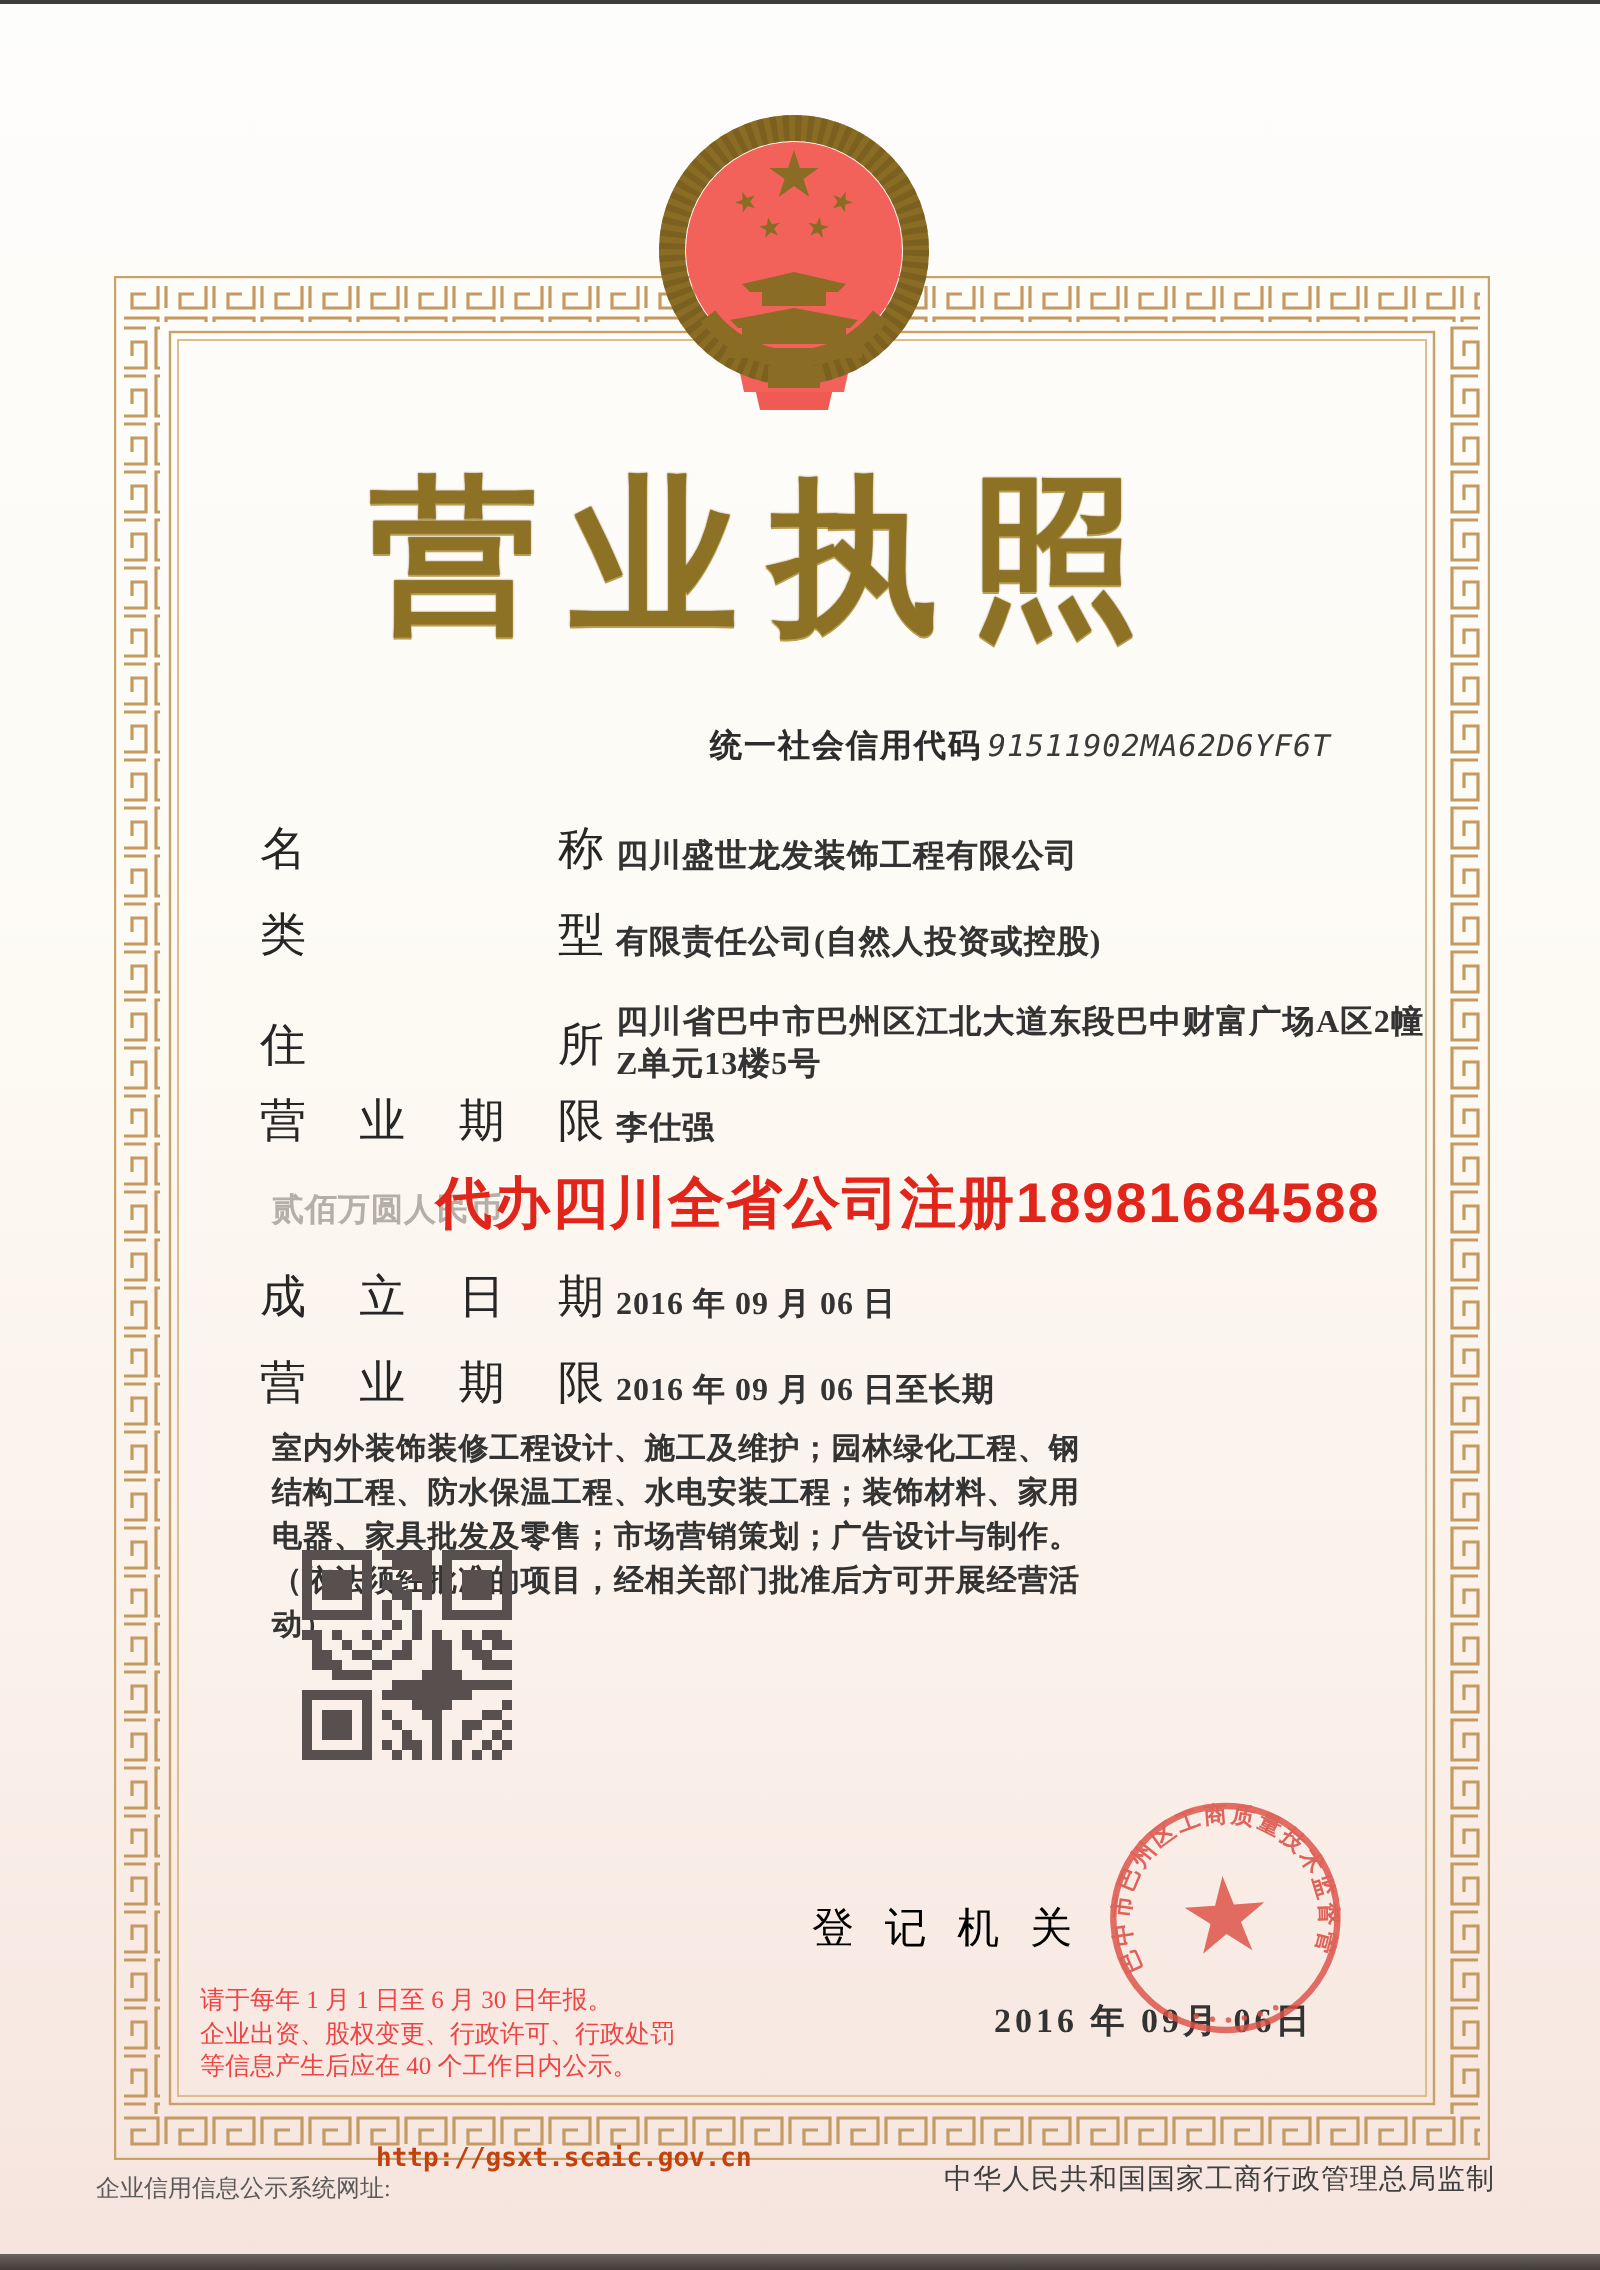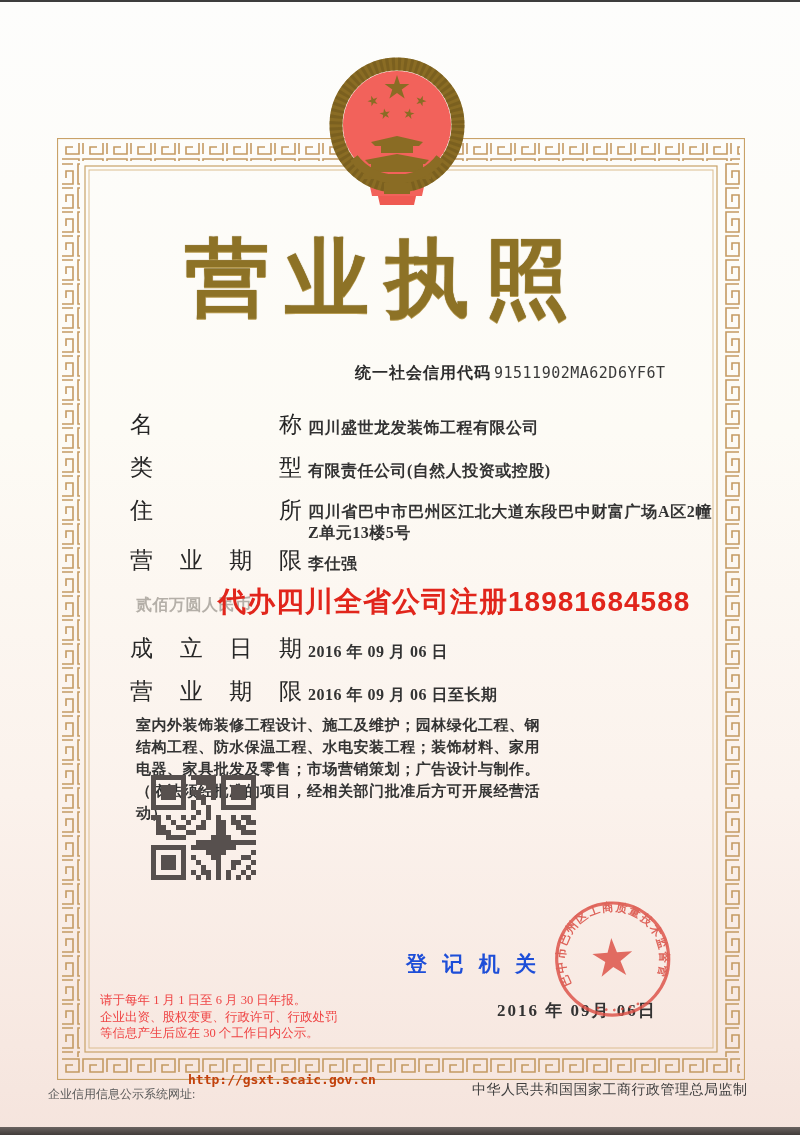--- a/index.html
+++ b/index.html
@@ -18,39 +18,39 @@
   
   .doc-title{
     position:absolute;left:140px;top:222px;width:490px;z-index:3;
     text-align:center;font-size:84px;font-weight:bold;letter-spacing:16px;
     color:#8d7226;text-shadow:0 1px 0 #b99d52, 0 0 1px #6f571b;
     font-family:Liberation Sans, sans-serif;
   }
   .code-line{position:absolute;left:0;top:363px;width:800px;z-index:3;}
   .code-label{position:absolute;left:355px;font-size:16px;font-weight:700;color:#2c2c2c;letter-spacing:1px;}
   .code-value{position:absolute;left:494px;top:1px;font-size:15px;color:#3a3a3a;
-    font-family:"DejaVu Sans Mono", monospace;letter-spacing:0.5px;}
+    font-family:"DejaVu Sans Mono", monospace;letter-spacing:0.5px;font-style:italic;}
   
   .row{position:absolute;left:130px;display:flex;align-items:flex-start;z-index:3;}
   .flabel{flex:0 0 172px;width:172px;font-size:23px;color:#262626;font-weight:400;
     text-align:justify;text-align-last:justify;line-height:1.1;}
   .fvalue{margin-left:6px;margin-top:6px;font-size:16px;color:#333;font-weight:600;
     white-space:nowrap;letter-spacing:0.5px;}
   .fvalue.wrap{white-space:normal;width:404px;text-align:justify;line-height:21px;margin-top:3px;}
   .fvalue.scope{white-space:normal;width:404px;text-align:justify;line-height:22px;
     margin-top:2px;font-size:15px;}
   .capital-ghost{color:#8f8a82;opacity:.65;}
   .watermark{
     position:absolute;left:218px;top:583px;z-index:6;white-space:nowrap;
     font-size:28px;font-weight:600;color:#e1251b;letter-spacing:1px;
     font-family:"Liberation Sans", sans-serif;
   }
   .qr{position:absolute;left:151px;top:775px;z-index:3;}
   .reg-label{position:absolute;left:406px;top:950px;width:130px;z-index:3;
-    font-size:21px;color:#1d4ed8;font-weight:700;text-align:justify;text-align-last:justify;}
+    font-size:21px;color:#000000;font-weight:400;text-align:justify;text-align-last:justify;}
   .reg-date{position:absolute;left:497px;top:999px;z-index:3;font-size:17px;font-weight:600;
     color:#333;letter-spacing:2px;}
   .seal{position:absolute;left:547px;top:897px;z-index:5;opacity:.82;transform:rotate(-4deg);}
   .notes{position:absolute;left:100px;top:992px;z-index:3;font-size:12.5px;color:#ef4444;
     line-height:16.5px;}
   .footer-site-label{position:absolute;left:48px;top:1086px;font-size:12px;color:#5a5a5a;z-index:3;}
   .footer-site-url{position:absolute;left:188px;top:1072px;font-size:13px;font-weight:bold;color:#c2410c;
     font-family:"DejaVu Sans Mono", monospace;z-index:3;}
   .footer-issuer{position:absolute;left:472px;top:1081px;font-size:14px;color:#3f3f3f;
     letter-spacing:0.5px;z-index:3;}
@@ -128,21 +128,21 @@
   <span class="flabel">名称</span>
   <span class="fvalue">四川盛世龙发装饰工程有限公司</span>
 </div>
 
 <div class="row" style="top:455px">
   <span class="flabel">类型</span>
   <span class="fvalue">有限责任公司(自然人投资或控股)</span>
 </div>
 
 <div class="row" style="top:498px">
-  <span class="flabel" style="margin-top:0">住所</span>
+  <span class="flabel" style="margin-top:12px">住所</span>
   <span class="fvalue wrap">四川省巴中市巴州区江北大道东段巴中财富广场A区2幢Z单元13楼5号</span>
 </div>
 
 <div class="row" style="top:548px">
   <span class="flabel">营业期限</span>
   <span class="fvalue">李仕强</span>
 </div>
 
 <div class="row" style="top:589px">
   <span class="fvalue capital-ghost">贰佰万圆人民币</span>
@@ -322,18 +322,18 @@
         <circle cx="72" cy="112.5" r="1.4"></circle>
       <circle cx="80" cy="111" r="1.4"></circle>
         <circle cx="88" cy="108.5" r="1.4"></circle>
     </g>
   </svg>
 </div>
 
 <div class="notes">
   <div>请于每年 1 月 1 日至 6 月 30 日年报。</div>
   <div>企业出资、股权变更、行政许可、行政处罚</div>
-  <div>等信息产生后应在 30 个工作日内公示。</div>
+  <div>等信息产生后应在 40 个工作日内公示。</div>
 </div>
 
 <div class="footer-site-label">企业信用信息公示系统网址:</div>
 <div class="footer-site-url">http://gsxt.scaic.gov.cn</div>
 <div class="footer-issuer">中华人民共和国国家工商行政管理总局监制</div>
 
 </body></html>

